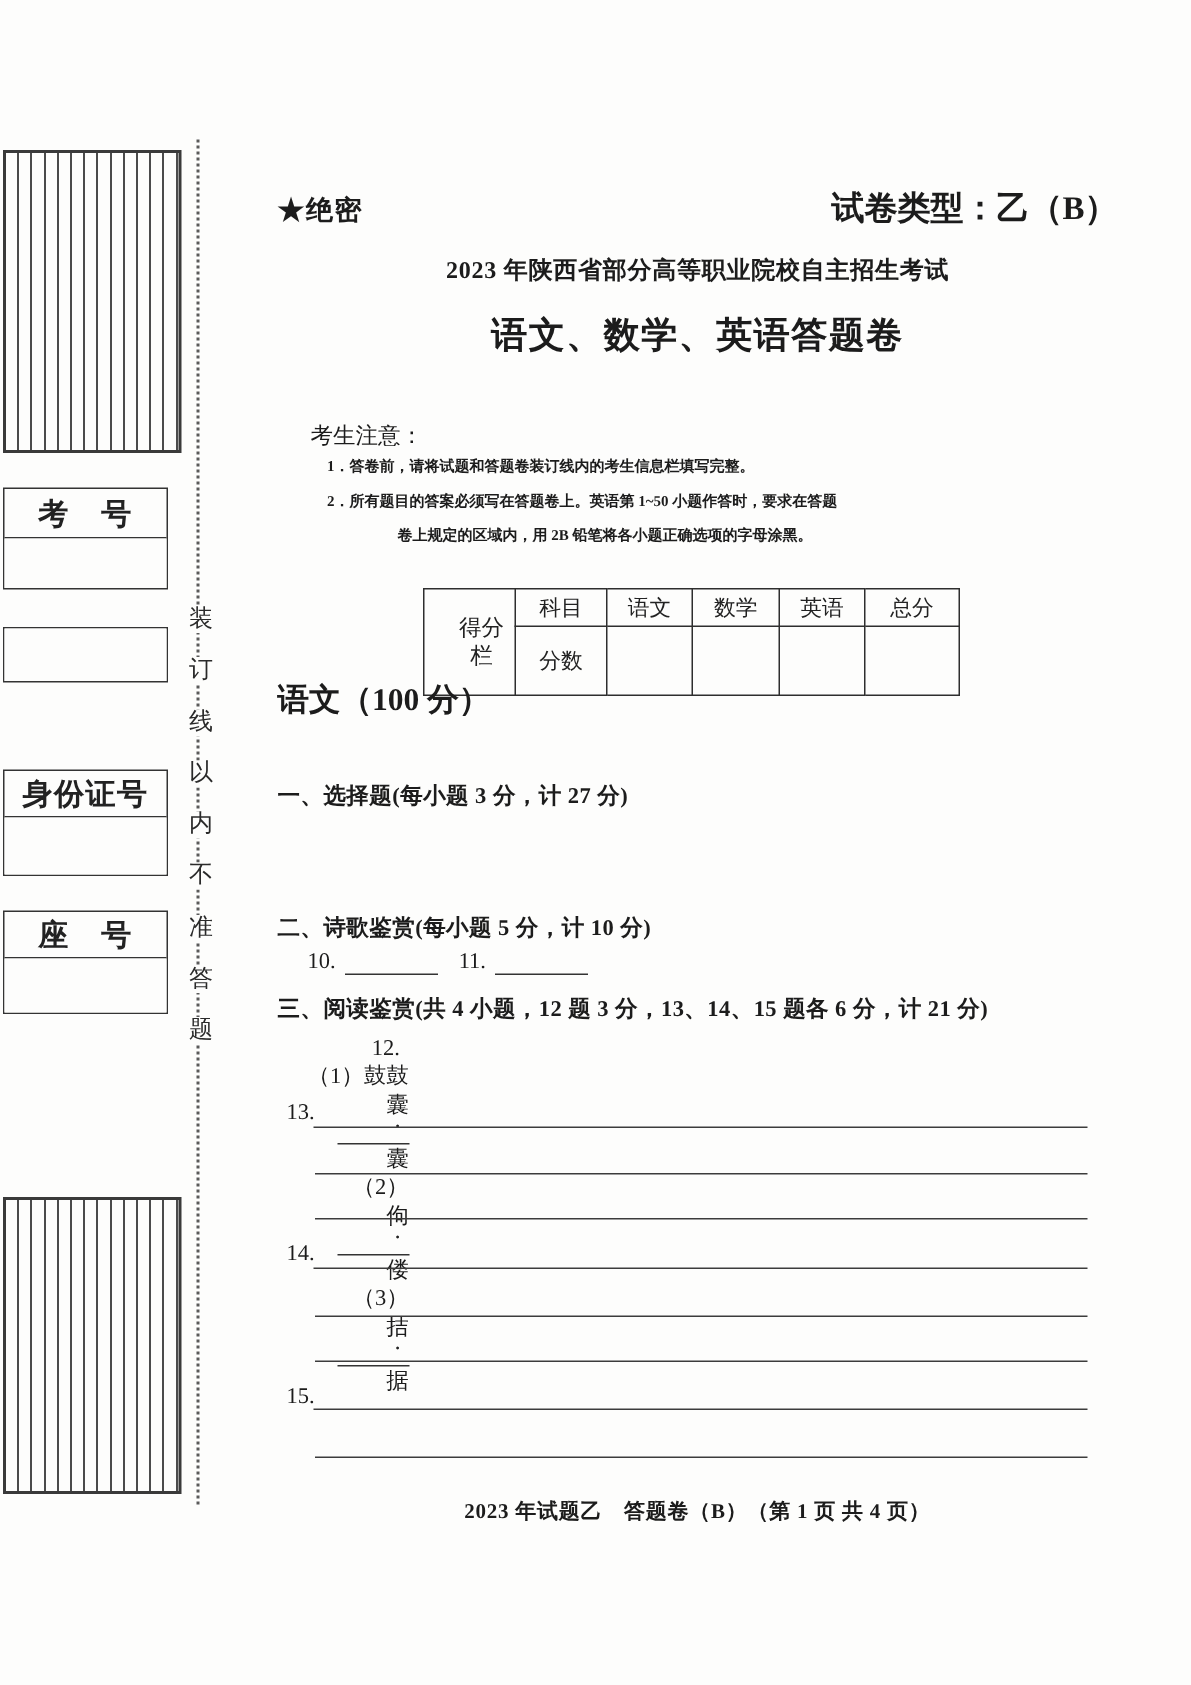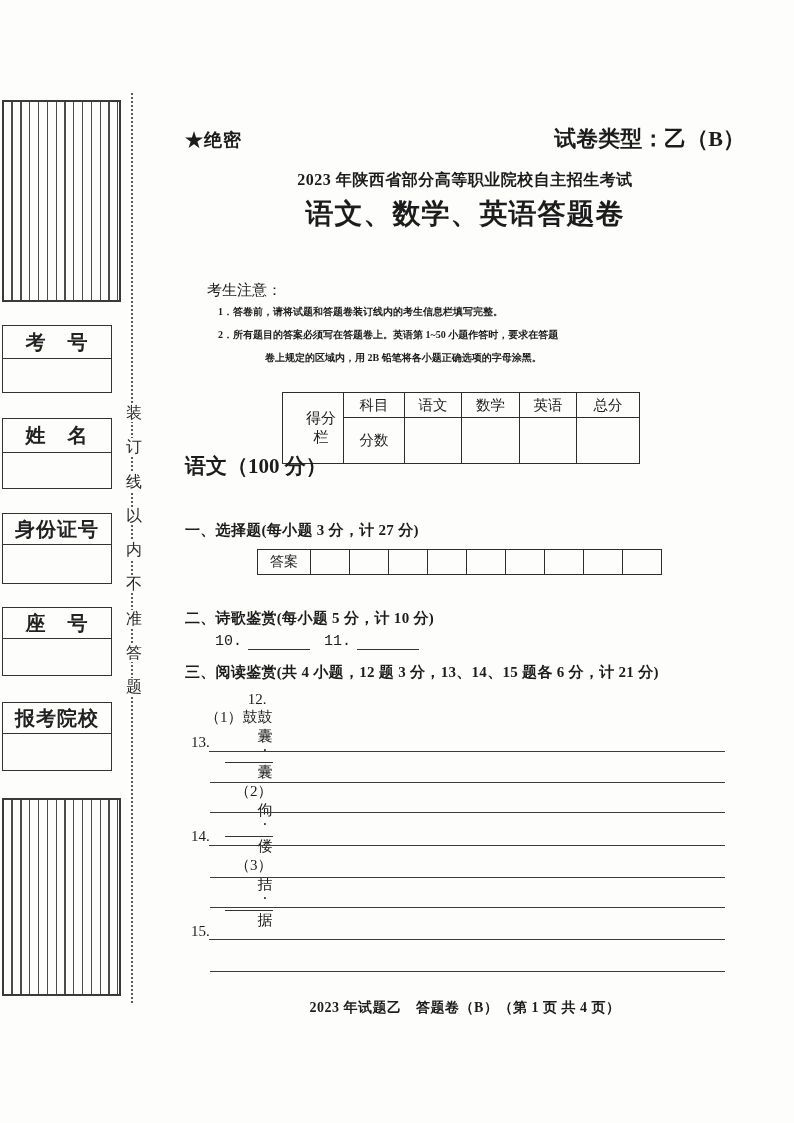--- a/index.html
+++ b/index.html
@@ -56,22 +56,22 @@
     display:flex; justify-content:space-between; align-items:baseline;
   }
   .secrecy { font-size:18px; font-weight:700; letter-spacing:1px; }
   .paper-type { font-size:22px; font-weight:700; }
 
   .exam-title {
     position:absolute; top:170px; width:100%;
     text-align:center; font-size:16px; font-weight:700; letter-spacing:0.5px;
   }
   .sheet-title {
-    position:absolute; top:195px; width:100%;
-    text-align:center; font-size:28px; font-weight:700; letter-spacing:1px;
+    position:absolute; top:207px; width:100%;
+    text-align:center; font-size:24px; font-weight:700; letter-spacing:1px;
   }
 
   .notices { position:absolute; top:281px; left:0; width:100%; }
   .notices-heading { font-size:15px; font-weight:400; margin-left:22px; }
   .notice-line { font-size:10px; font-weight:700; line-height:23px; margin-left:33px; }
   .notice-line.cont { margin-left:80px; }
 
   table { border-collapse:collapse; table-layout:fixed; }
   td {
     border:1.4px solid #2e2e2e; text-align:center; vertical-align:middle;
@@ -91,21 +91,21 @@
 
   .sec-heading { position:absolute; left:0; font-size:15px; font-weight:700; letter-spacing:0.3px; }
   .h-part1 { top:521px; }
   .h-part2 { top:609px; }
   .h-part3 { top:663px; }
 
   .choice-table { position:absolute; top:549px; left:72px; }
   .choice-table td { height:25px; }
 
   .q-row { position:absolute; display:flex; align-items:flex-end; font-size:15px; }
-  .row-10-11 { top:633px; left:30px;font-family:Liberation Mono, monospace; }
+  .row-10-11 { top:633px; left:20px; }
   .row-12 { top:691px; left:20px;flex-direction:column; }
   .blank {
     display:inline-block; height:17px;
     border-bottom:1.3px solid #333;
   }
   .b62 { width:62px; }
   .b48 { width:48px; }
   .qnum { margin-right:6px; }
   .gap14 { margin-left:14px; }
   .gap24 { margin-left:26px; }
@@ -131,33 +131,28 @@
 
 <div class="page">
 
   <div class="stripe-box stripe-top"></div>
 
   <div class="field-box" style="top:325px;">
     <div class="field-label" style="height:33px;">考　号</div>
     <div class="field-blank" style="height:33px;"></div>
   </div>
   <div class="field-box" style="top:418px;">
-    <div class="field-label" style="height:34px;">姓　名</div>
     <div class="field-blank" style="height:35px;"></div>
   </div>
   <div class="field-box" style="top:513px;">
     <div class="field-label" style="height:31px;">身份证号</div>
     <div class="field-blank" style="height:38px;"></div>
   </div>
   <div class="field-box" style="top:607px;">
     <div class="field-label" style="height:31px;">座　号</div>
-    <div class="field-blank" style="height:36px;"></div>
-  </div>
-  <div class="field-box" style="top:702px;">
-    <div class="field-label" style="height:31px;">报考院校</div>
     <div class="field-blank" style="height:36px;"></div>
   </div>
 
   <div class="stripe-box stripe-bottom"></div>
 
   <div class="binding-dots"></div>
   <div class="binding-text">
     <span>装</span>
     <span>订</span>
     <span>线</span>
@@ -225,32 +220,20 @@
           <col style="width:39px">
           <col style="width:39px">
           <col style="width:39px">
           <col style="width:39px">
           <col style="width:39px">
           <col style="width:39px">
           <col style="width:39px">
           <col style="width:39px">
         </colgroup>
       <tbody>
-      <tr>
-        <td>答案</td>
-        <td></td>
-        <td></td>
-        <td></td>
-        <td></td>
-        <td></td>
-        <td></td>
-        <td></td>
-        <td></td>
-        <td></td>
-      </tr>
     </tbody>
       </table>
 
     <div class="sec-heading h-part2">二、诗歌鉴赏(每小题 5 分，计 10 分)</div>
 
     <div class="q-row row-10-11">
       <span class="qnum">10.</span>
       <span class="blank b62"></span>
       <span class="qnum gap14">11.</span>
       <span class="blank b62"></span>

